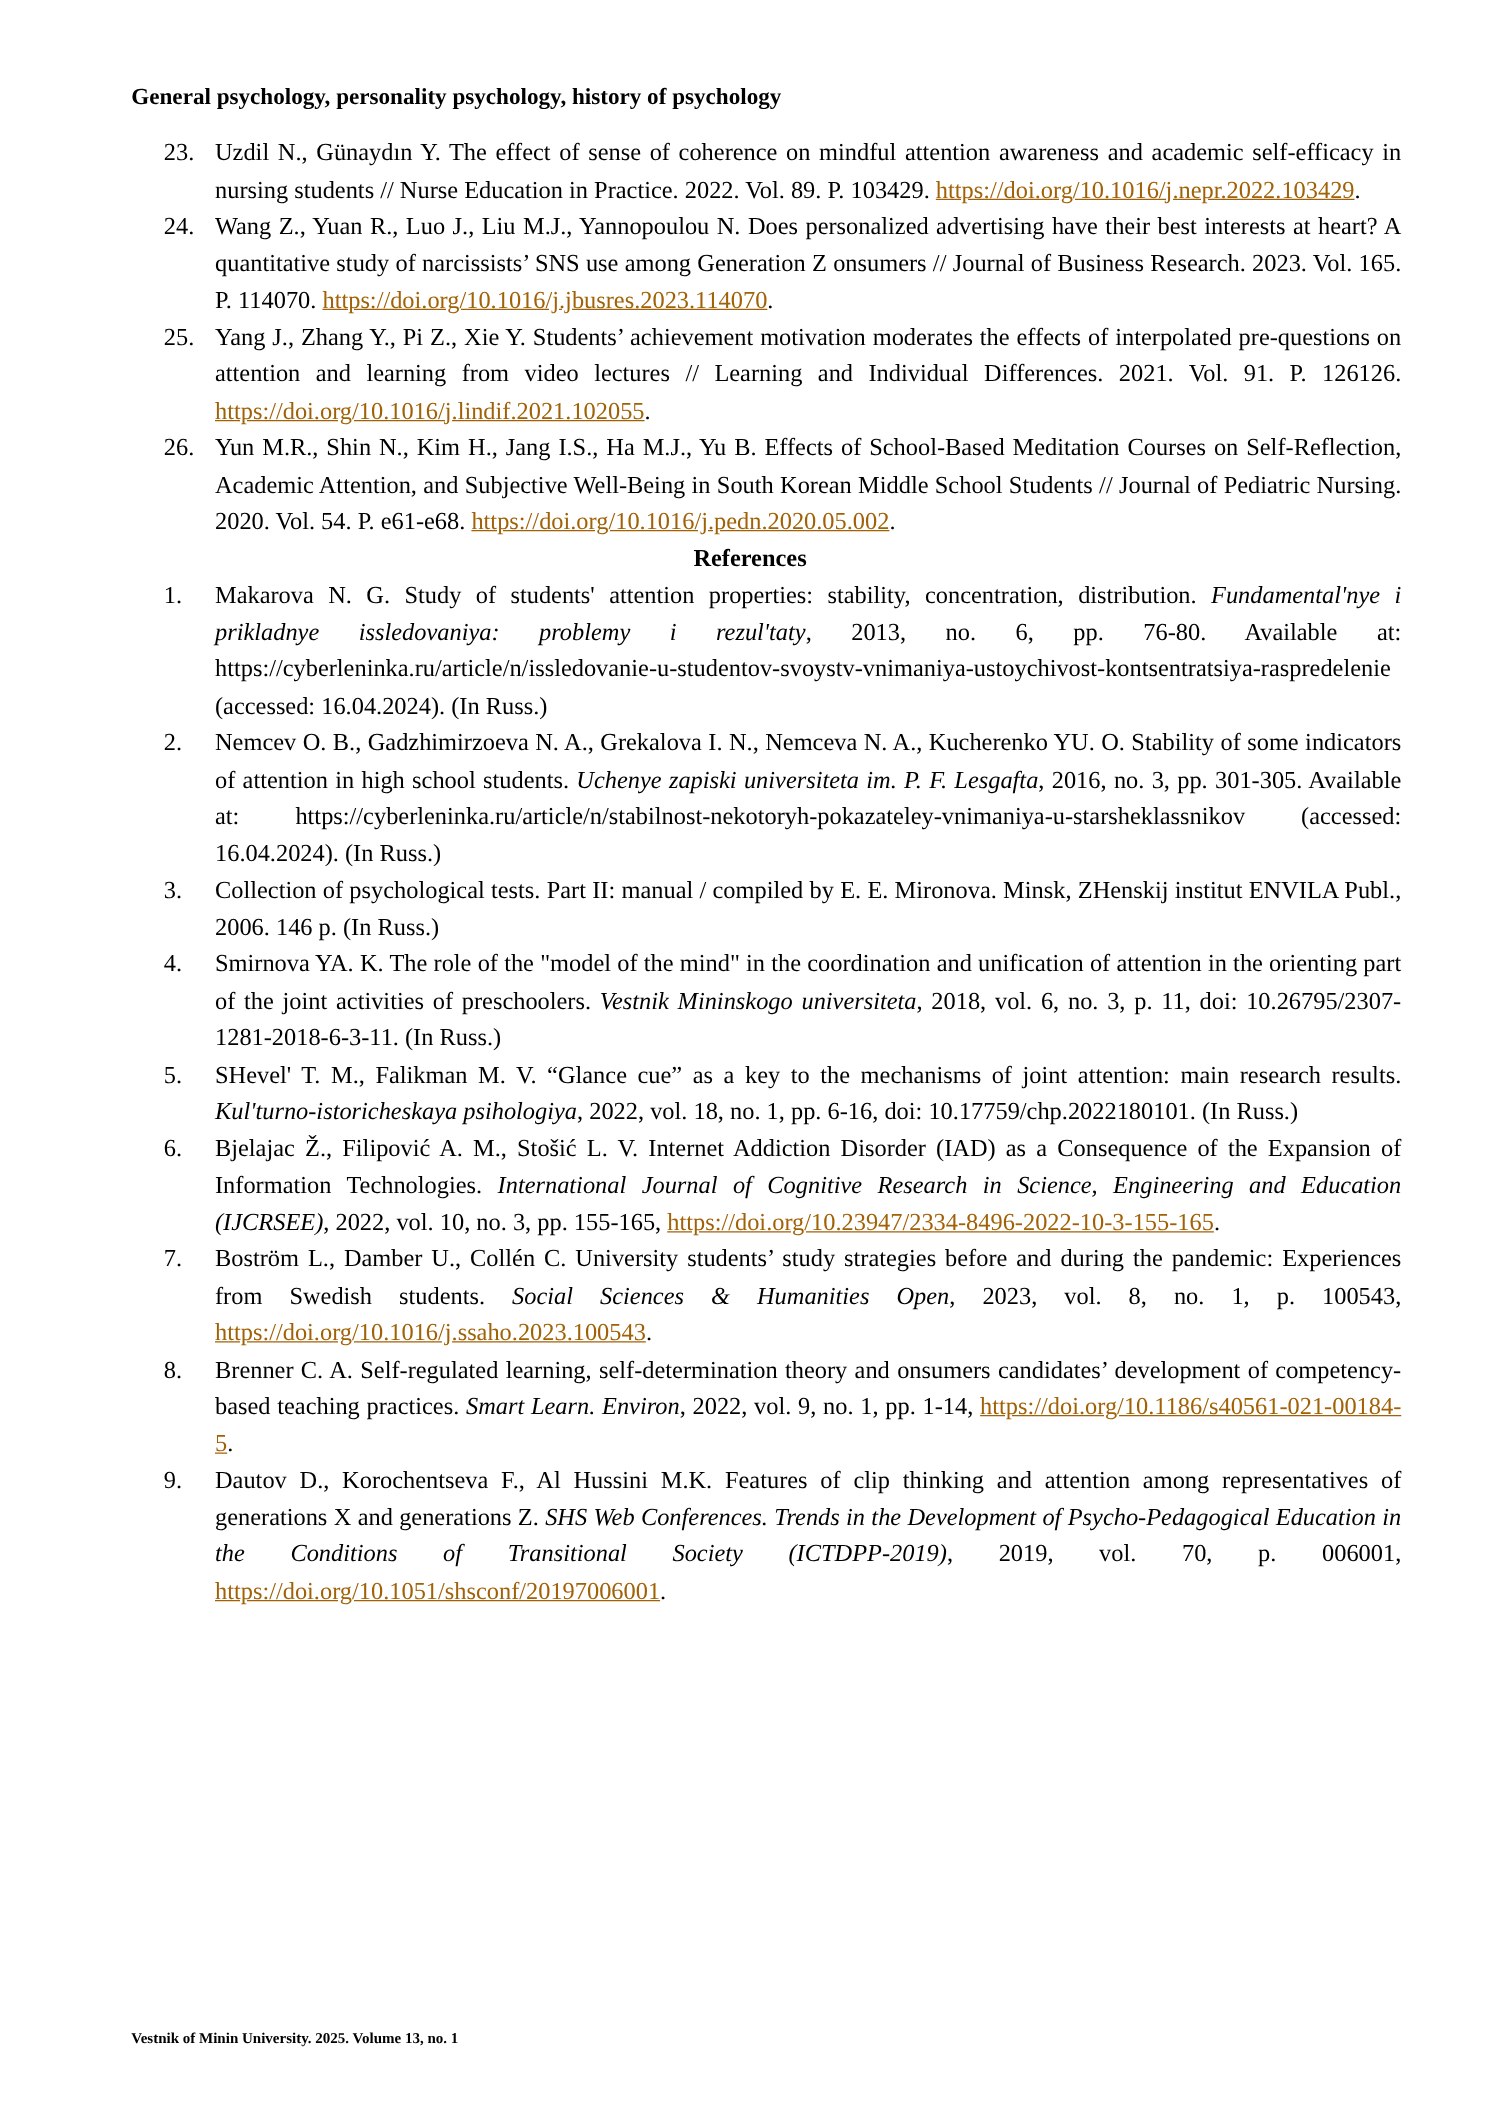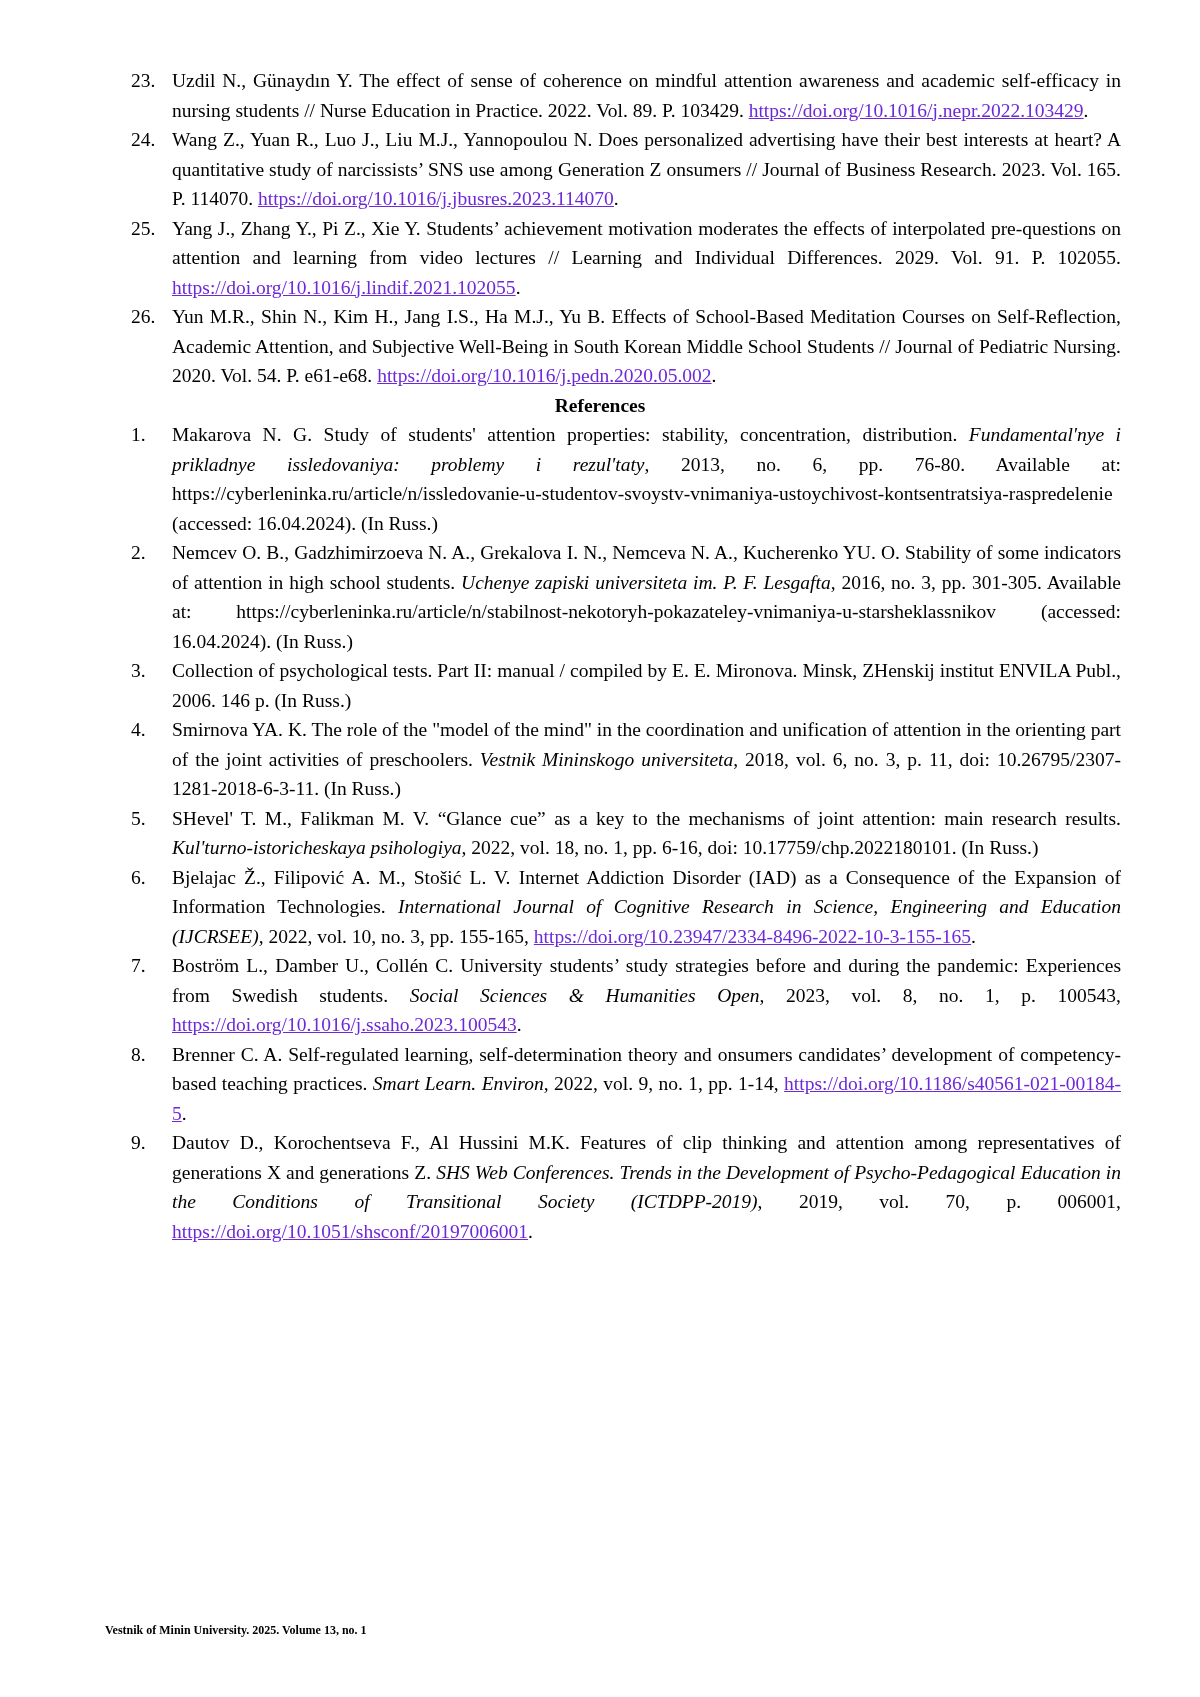--- a/index.html
+++ b/index.html
@@ -32,21 +32,21 @@
     flex: 0 0 41px;
     width: 41px;
   }
   .ref-body {
     flex: 1;
     text-align: justify;
     overflow-wrap: break-word;
   }
   .ref-body em { font-style: italic; }
   a.doi-link {
-    color: #6d28d9;
+    color: #a16207;
     text-decoration: underline;
     cursor: pointer;
   }
   .refs-heading {
     text-align: center;
     font-size: 19.5px;
     font-weight: bold;
     line-height: 29.5px;
   }
   .page-footer {
@@ -56,33 +56,34 @@
     font-weight: bold;
     font-size: 12px;
     line-height: 22px;
   }
 </style>
 </head>
 <body>
 
 <div class="page">
 
+  <div class="running-header">General psychology, personality psychology, history of psychology</div>
 
   <div class="ref-list" id="list-continued">
       <div class="ref-item">
         <span class="ref-num">23.</span>
         <span class="ref-body"><span>Uzdil N., Günaydın Y. The effect of sense of coherence on mindful attention awareness and academic self-efficacy in nursing students // Nurse Education in Practice. 2022. Vol. 89. P. 103429. </span><a class="doi-link" href="#">https://doi.org/10.1016/j.nepr.2022.103429</a><span>.</span></span>
       </div>
       <div class="ref-item">
         <span class="ref-num">24.</span>
         <span class="ref-body"><span>Wang Z., Yuan R., Luo J., Liu M.J., Yannopoulou N. Does personalized advertising have their best interests at heart? A quantitative study of narcissists’ SNS use among Generation Z onsumers // Journal of Business Research. 2023. Vol. 165. P. 114070. </span><a class="doi-link" href="#">https://doi.org/10.1016/j.jbusres.2023.114070</a><span>.</span></span>
       </div>
       <div class="ref-item">
         <span class="ref-num">25.</span>
-        <span class="ref-body"><span>Yang J., Zhang Y., Pi Z., Xie Y.  Students’ achievement motivation moderates the effects of interpolated pre-questions on attention and learning from video lectures // Learning and Individual Differences. 2029. Vol. 91. P. 102055. </span><a class="doi-link" href="#">https://doi.org/10.1016/j.lindif.2021.102055</a><span>.</span></span>
+        <span class="ref-body"><span>Yang J., Zhang Y., Pi Z., Xie Y.  Students’ achievement motivation moderates the effects of interpolated pre-questions on attention and learning from video lectures // Learning and Individual Differences. 2021. Vol. 91. P. 126126. </span><a class="doi-link" href="#">https://doi.org/10.1016/j.lindif.2021.102055</a><span>.</span></span>
       </div>
       <div class="ref-item">
         <span class="ref-num">26.</span>
         <span class="ref-body"><span>Yun M.R., Shin N., Kim H., Jang I.S., Ha M.J., Yu B. Effects of School-Based Meditation Courses on Self-Reflection, Academic Attention, and Subjective Well-Being in South Korean Middle School Students // Journal of Pediatric Nursing. 2020. Vol. 54. P. e61-e68. </span><a class="doi-link" href="#">https://doi.org/10.1016/j.pedn.2020.05.002</a><span>.</span></span>
       </div>
     </div>
 
   <div class="refs-heading">References</div>
 
   <div class="ref-list" id="list-references">

